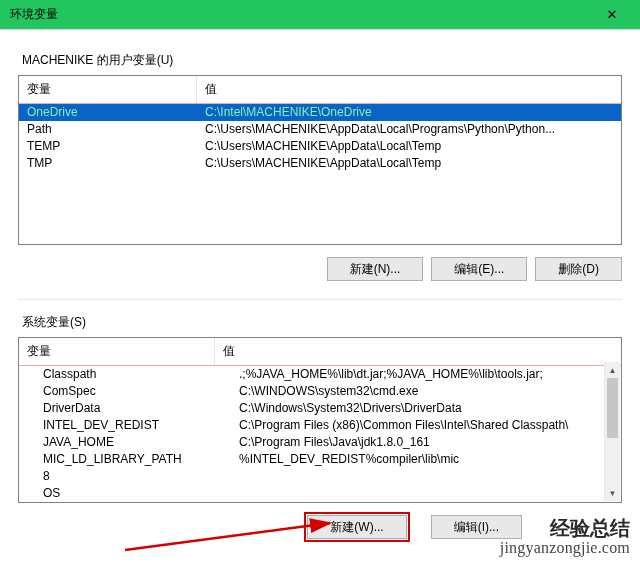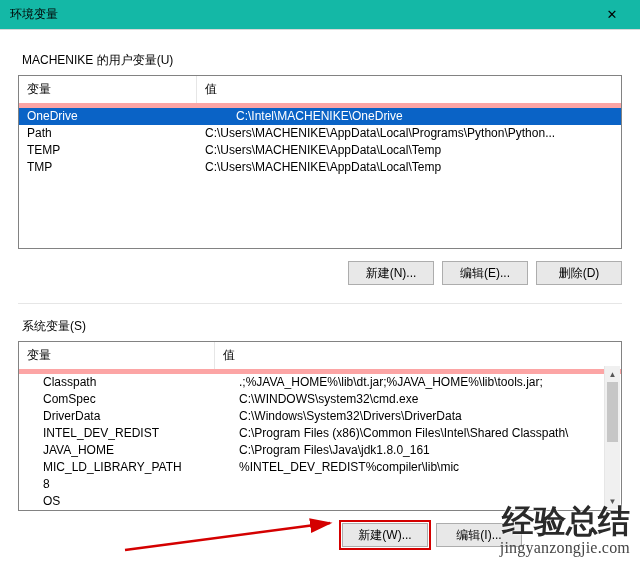--- a/index.html
+++ b/index.html
@@ -13,21 +13,21 @@
     height: 563px;
     overflow: hidden;
     position: relative;
   }
   .titlebar {
     height: 30px;
     display: flex;
     align-items: center;
     padding: 0 6px 0 10px;
     border-bottom: 1px solid #d8d8d8;
-    background: #14b8a6;
+    background: #22c55e;
   }
   .titlebar .title { font-size: 12px; }
   .titlebar .spacer { flex: 1; }
   .close-btn {
     width: 44px;
     height: 28px;
     display: flex;
     align-items: center;
     justify-content: center;
     font-family: "Segoe UI Symbol", sans-serif;
@@ -37,21 +37,21 @@
   .content { padding: 8px 18px 12px 18px; }
   .group-label { font-size: 12px; margin: 14px 0 6px 4px; }
   .table-wrap {
     border: 1px solid #828282;
     background: #fff;
     position: relative;
   }
   .table-head {
     display: flex;
     background: #e5e5e5;
-    border-bottom: 5px solid #fca5a5;
+    border-bottom: 1px solid #fca5a5;
     font-size: 12px;
   }
   .th {
     padding: 5px 8px;
     border-right: 1px solid #e6e6e6;
     background: #fff;
   }
   .th:last-child { border-right: none; flex: 1; }
   .table-body { }
   .trow {
@@ -59,21 +59,21 @@
     font-size: 12px;
     line-height: 17px;
     padding: 0;
   }
   .trow .tcell {
     padding: 0 8px;
     white-space: nowrap;
     overflow: hidden;
     text-overflow: ellipsis;
   }
-  .trow.selected { background: #0a63c6; color: #ffffff; gap: 31px; }
+  .trow.selected { background: #0a63c6; color: #86efac; }
   .user-table .col-var { width: 178px; }
   .user-table .col-val { flex: 1; }
   .user-table .table-body { height: 140px; }
   .sys-table .col-var { width: 196px; }
   .sys-table .col-val { flex: 1; }
   .sys-table .table-body { height: 136px; overflow: hidden; margin-left: 16px; }
   .scrollbar {
     position: absolute;
     right: 1px; top: 24px; bottom: 1px;
     width: 16px;
@@ -102,21 +102,21 @@
   }
   .btn {
     min-width: 86px;
     height: 24px;
     border: 1px solid #adadad;
     background: #e8e8e8;
     font-size: 12px;
     display: inline-flex;
     align-items: center;
     justify-content: center;
-    padding: 0 10px;
+    padding: 0 22px;
     cursor: default;
   }
   .btn.highlight {
     outline: 2px solid #d40000;
     outline-offset: 1px;
   }
   .divider {
     height: 1px;
     background: #e6e6e6;
     margin: 18px 0 0 0;
@@ -125,21 +125,21 @@
     position: absolute;
     right: 10px;
     bottom: 6px;
     font-family: "KaiTi","STKaiti",serif;
     text-align: right;
     line-height: 1.1;
     pointer-events: none;
     color: #2a2a2a;
   }
   .watermark .big {
-    font-size: 32px;
+    font-size: 20px;
     font-weight: 600;
     text-shadow: 0 0 2px #fff, 0 0 2px #fff;
   }
   .watermark .small {
     font-size: 16px;
     color: #444;
     letter-spacing: 0.2px;
   }
   .arrow-anno {
     position: absolute;
@@ -239,21 +239,21 @@
       </div>
     <div class="scrollbar">
       <div class="sb-arrow">▲</div>
       <div class="sb-track">
         <div class="sb-thumb"></div>
       </div>
       <div class="sb-arrow">▼</div>
     </div>
   </div>
 
-  <div class="btn-row" style="margin-top:12px; padding-right:0; justify-content:flex-end; gap:8px; margin-right:100px;">
+  <div class="btn-row" style="margin-top:12px; padding-right:0; justify-content:flex-end; gap:24px; margin-right:100px;">
     <div class="btn highlight">新建(W)...</div>
     <div class="btn">编辑(I)...</div>
   </div>
 
 </div>
 
 <svg class="arrow-anno" viewBox="0 0 220 40">
   <defs>
     <marker id="ah" markerWidth="10" markerHeight="10" refX="8" refY="3" orient="auto">
       <path d="M0,0 L9,3 L0,6 Z" fill="#d40000"></path>

